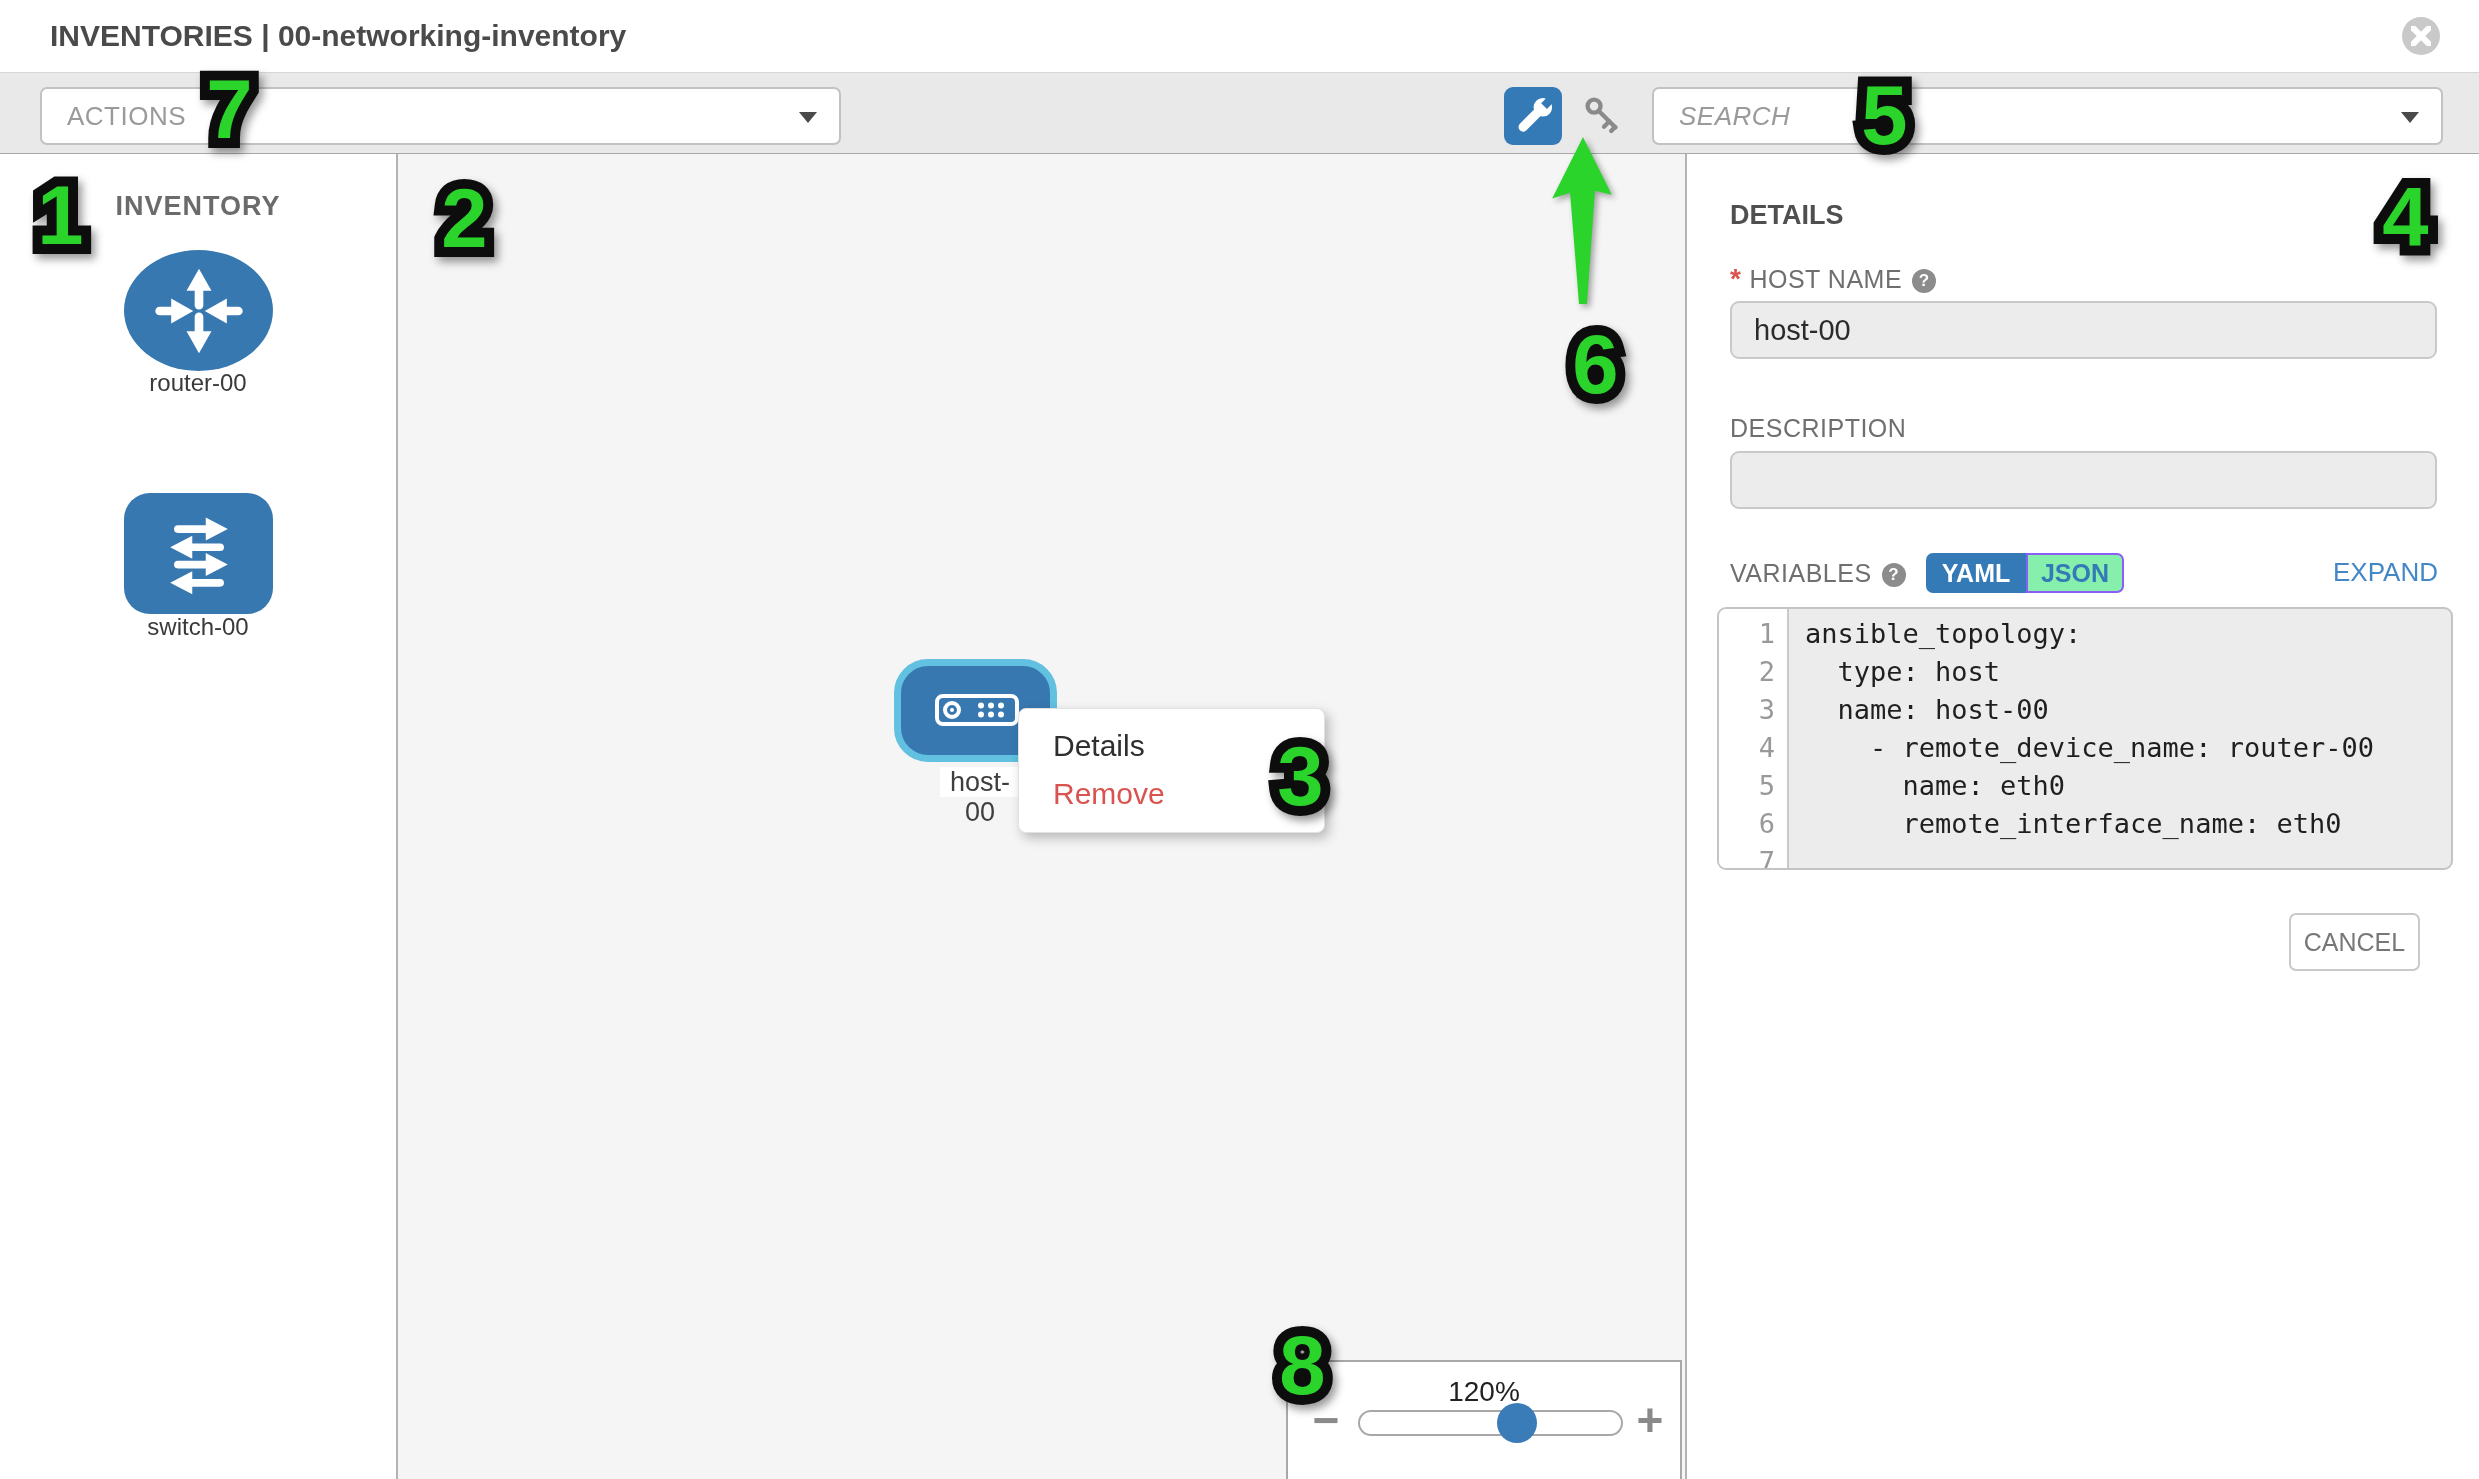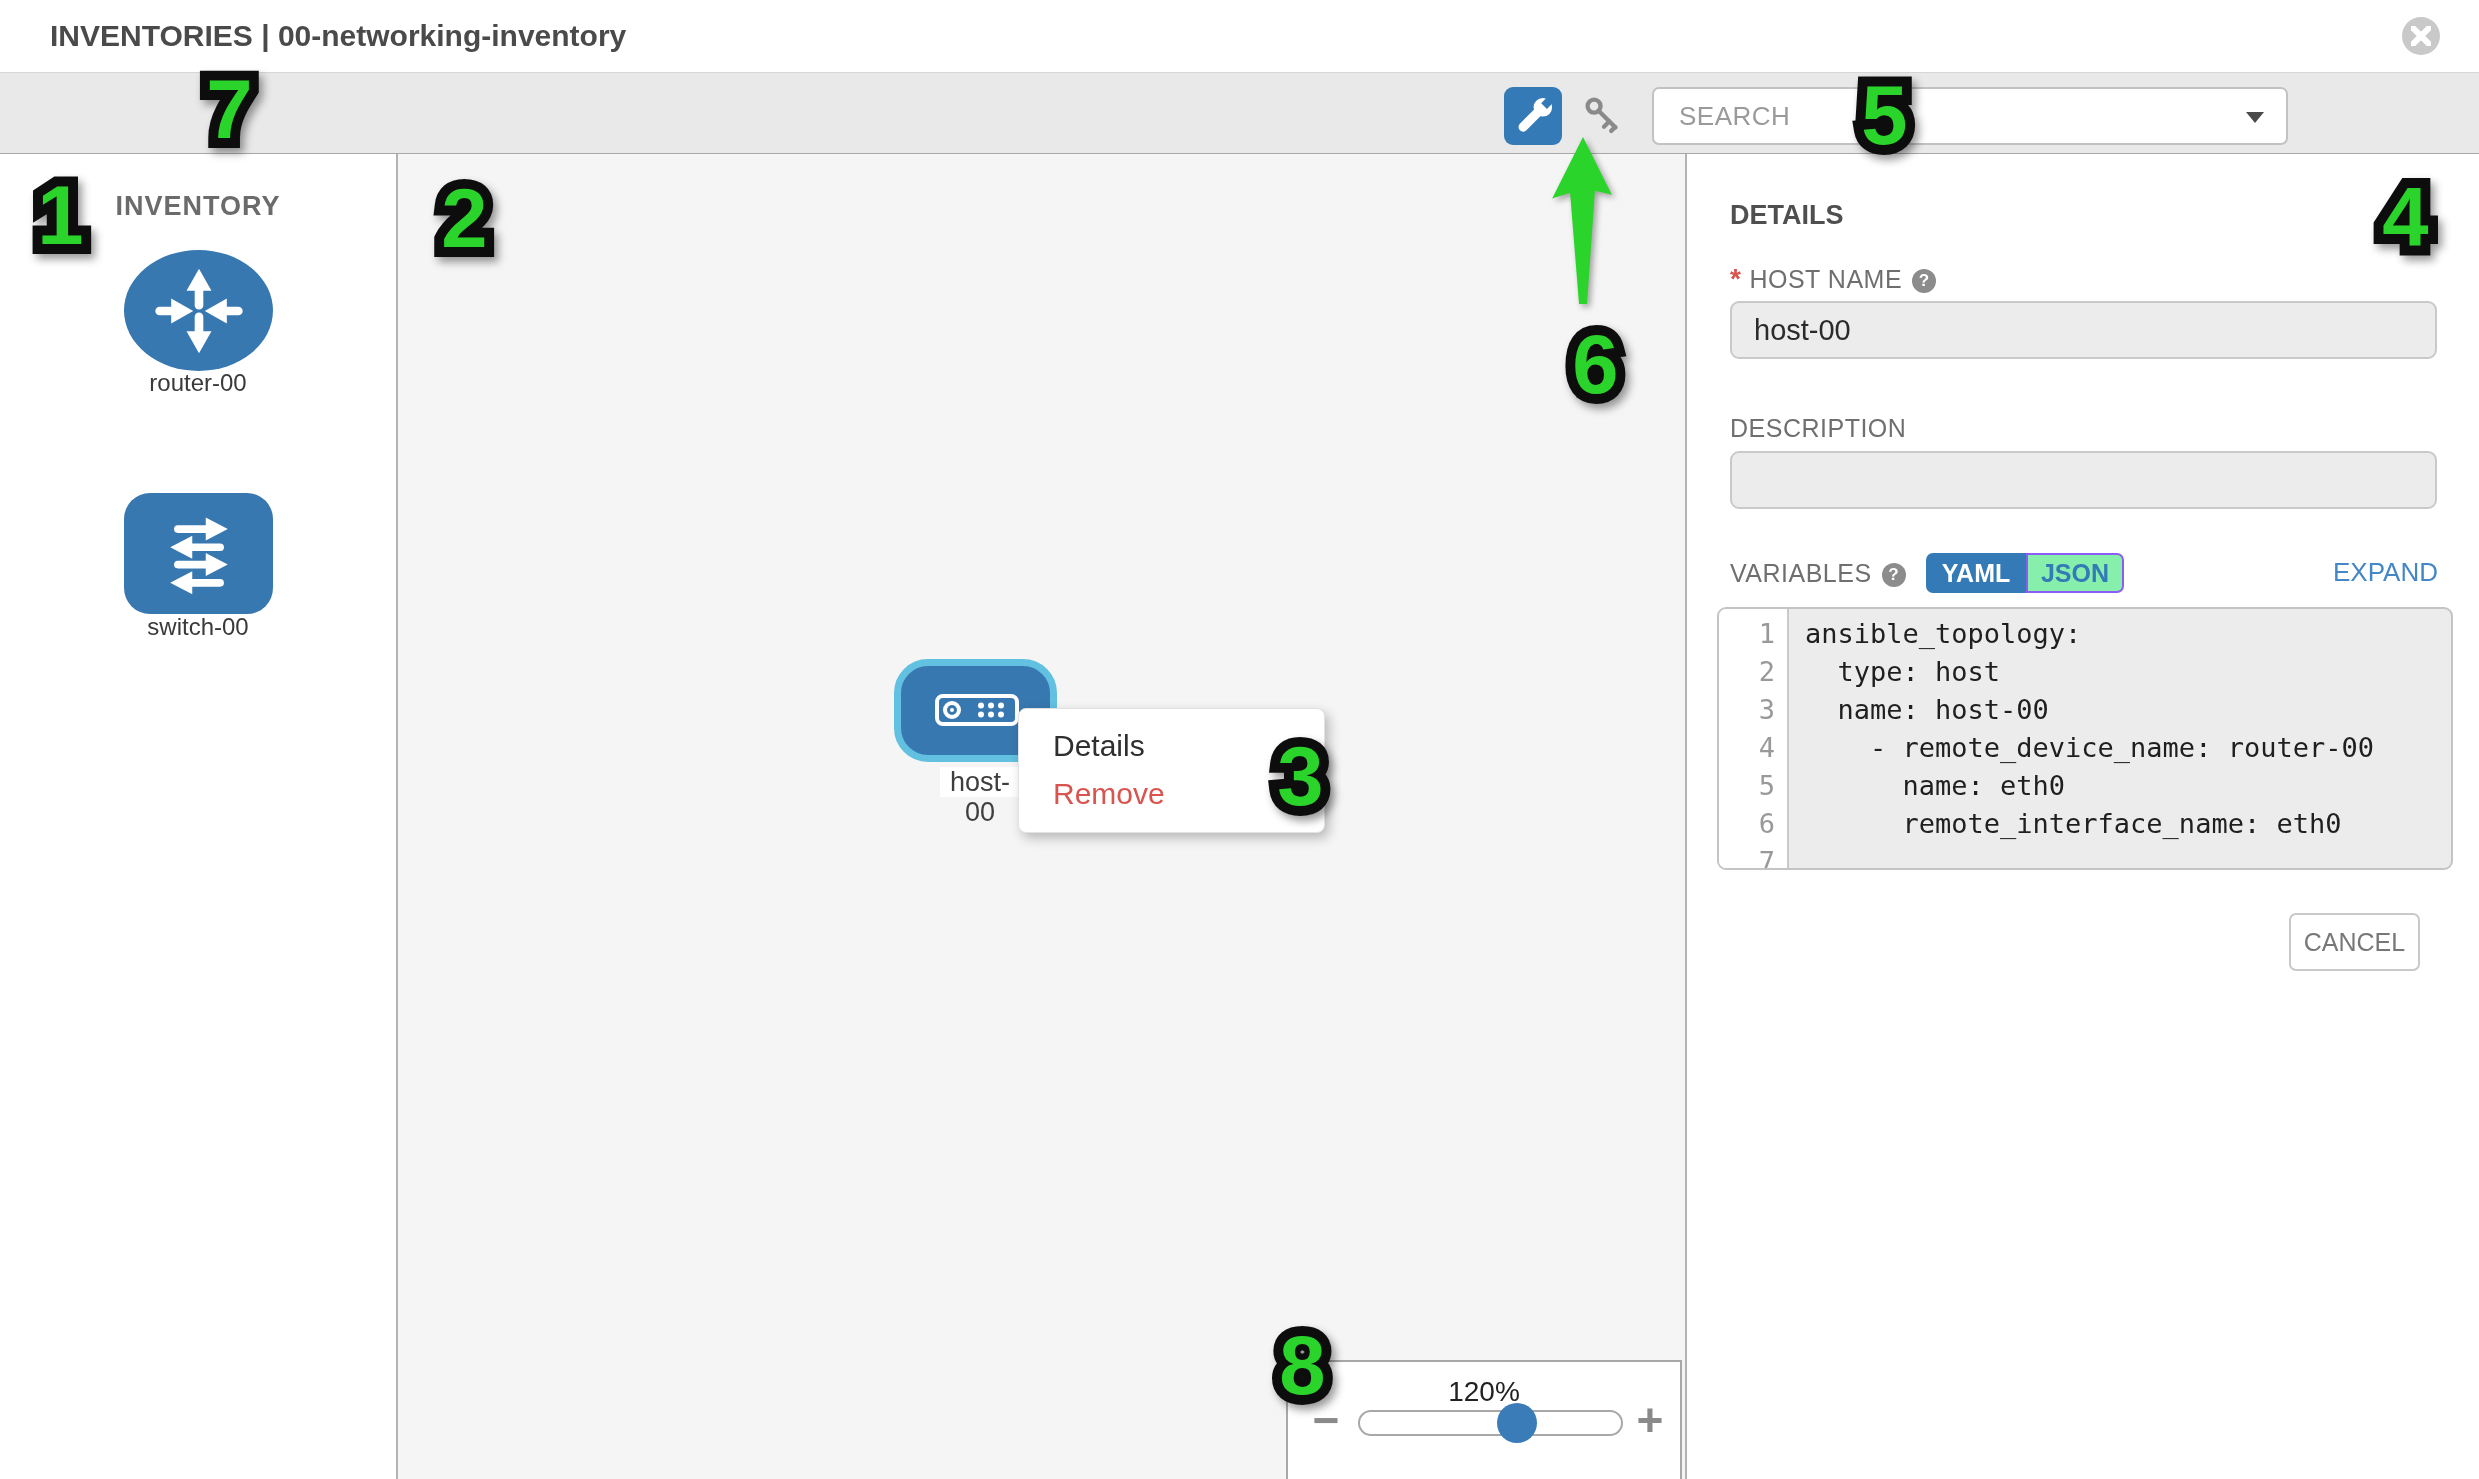--- a/index.html
+++ b/index.html
@@ -15,21 +15,21 @@
   .close-btn svg { position:absolute; left:9px; top:9px; }
 
   
   .toolbar { position:absolute; left:0; top:72px; width:2480px; height:83px; background:#e9e9e9;
              border-top:1px solid #d6d6d6; border-bottom:2px solid #a8a8a8; }
   .combo { position:absolute; top:14px; height:58px; background:#fff; border:2px solid #c2c2c2; border-radius:7px; }
   .combo .ph { position:absolute; left:25px; top:0; line-height:54px; font-size:26px; color:#9a9a9a; letter-spacing:0.5px; }
   .caret { position:absolute; right:22px; top:23px; width:0; height:0;
            border-left:9px solid transparent; border-right:9px solid transparent; border-top:11px solid #4a4a4a; }
   .combo-actions { left:40px; width:801px; }
-  .combo-search { left:1652px; width:636px; }
+  .combo-search { left:1652px; width:791px;font-style:italic; }
   .wrench-btn { position:absolute; left:1504px; top:14px; width:58px; height:58px; background:#337ab7; border-radius:9px; }
   .key-btn { position:absolute; left:1577px; top:16px; width:54px; height:54px; }
 
   
   .sidebar { position:absolute; left:0; top:154px; width:398px; height:1325px; background:#fff;
              border-right:2px solid #b3b3b3; }
   .canvas { position:absolute; left:398px; top:154px; width:1289px; height:1325px; background:#f5f5f5;
             border-right:2px solid #b3b3b3; }
   .details { position:absolute; left:1687px; top:154px; width:793px; height:1325px; background:#fff; }
 
@@ -120,20 +120,24 @@
     <div class="page-title">INVENTORIES | 00-networking-inventory</div>
     <div class="close-btn">
       <svg width="20" height="20" viewBox="0 0 20 20">
         <line x1="2" y1="2" x2="18" y2="18" stroke="#fff" stroke-width="6" stroke-linecap="round"></line>
         <line x1="18" y1="2" x2="2" y2="18" stroke="#fff" stroke-width="6" stroke-linecap="round"></line>
       </svg>
     </div>
   </div>
 
   <div class="toolbar">
+    <div class="combo combo-actions">
+      <span class="ph">ACTIONS</span>
+      <span class="caret"></span>
+    </div>
     <div class="wrench-btn">
       <svg width="58" height="58" viewBox="0 0 100 100">
         <g transform="rotate(45 50 52)">
           <rect x="42" y="34" width="16" height="50" rx="8" fill="#fff"></rect>
           <circle cx="50" cy="28" r="16" fill="#fff"></circle>
           <rect x="43" y="4" width="14" height="21" fill="#337ab7"></rect>
         </g>
       </svg>
     </div>
     <div class="key-btn">

